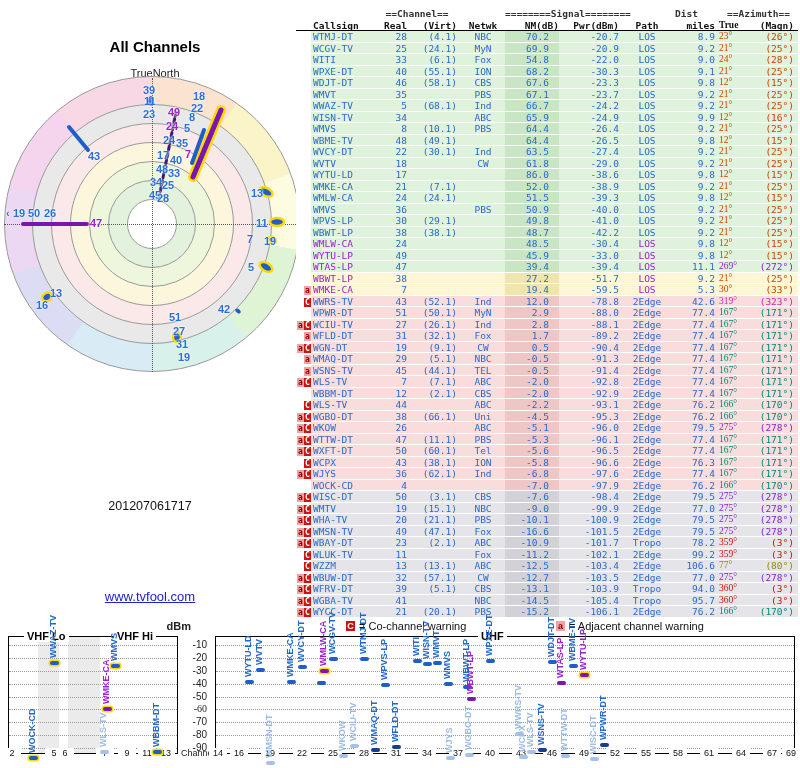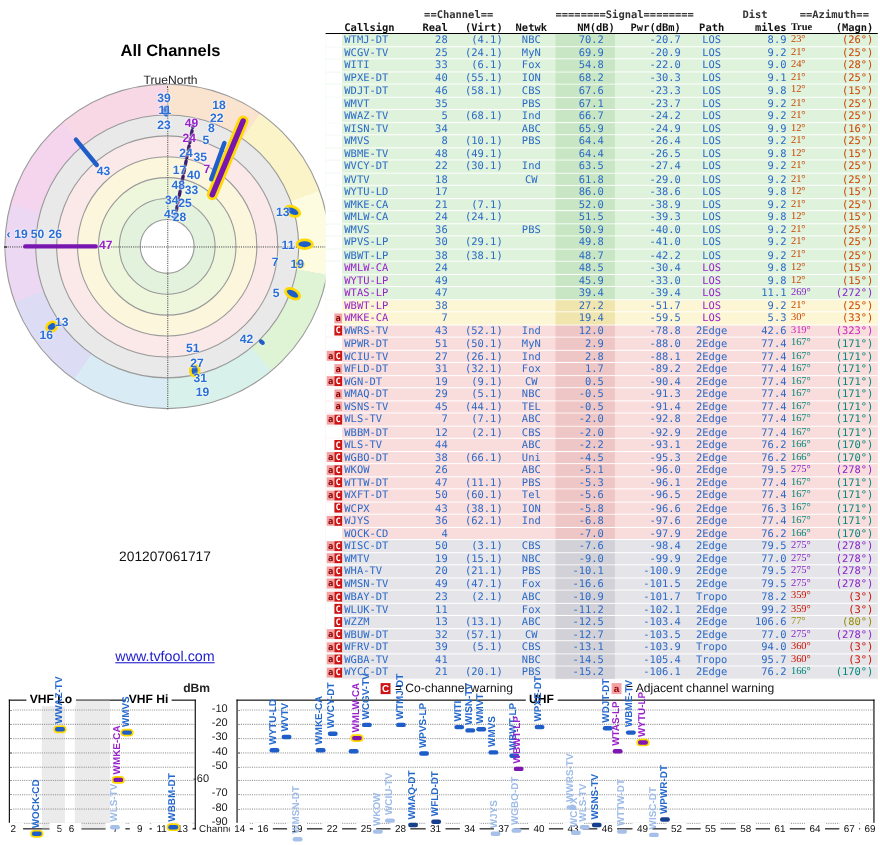--- a/index.html
+++ b/index.html
@@ -859,21 +859,21 @@
       <div class="gl" style="left:216px;top:658px;width:578px;"></div>
       <span class="dbm-lab" style="left:175px;top:666px;">-30</span>
       <div class="gl" style="left:9px;top:671px;width:168px;"></div>
       <div class="gl" style="left:216px;top:671px;width:578px;"></div>
       <span class="dbm-lab" style="left:175px;top:679px;">-40</span>
       <div class="gl" style="left:9px;top:684px;width:168px;"></div>
       <div class="gl" style="left:216px;top:684px;width:578px;"></div>
       <span class="dbm-lab" style="left:175px;top:692px;">-50</span>
       <div class="gl" style="left:9px;top:697px;width:168px;"></div>
       <div class="gl" style="left:216px;top:697px;width:578px;"></div>
-      <span class="dbm-lab" style="left:158px;top:704px;">-60</span>
+      <span class="dbm-lab" style="left:175px;top:704px;font-family:Liberation Serif, serif;">-60</span>
       <div class="gl" style="left:9px;top:709px;width:168px;"></div>
       <div class="gl" style="left:216px;top:709px;width:578px;"></div>
       <span class="dbm-lab" style="left:175px;top:717px;">-70</span>
       <div class="gl" style="left:9px;top:722px;width:168px;"></div>
       <div class="gl" style="left:216px;top:722px;width:578px;"></div>
       <span class="dbm-lab" style="left:175px;top:730px;">-80</span>
       <div class="gl" style="left:9px;top:735px;width:168px;"></div>
       <div class="gl" style="left:216px;top:735px;width:578px;"></div>
       <span class="dbm-lab" style="left:175px;top:743px;">-90</span>
       <div class="gl" style="left:9px;top:748px;width:168px;"></div>

